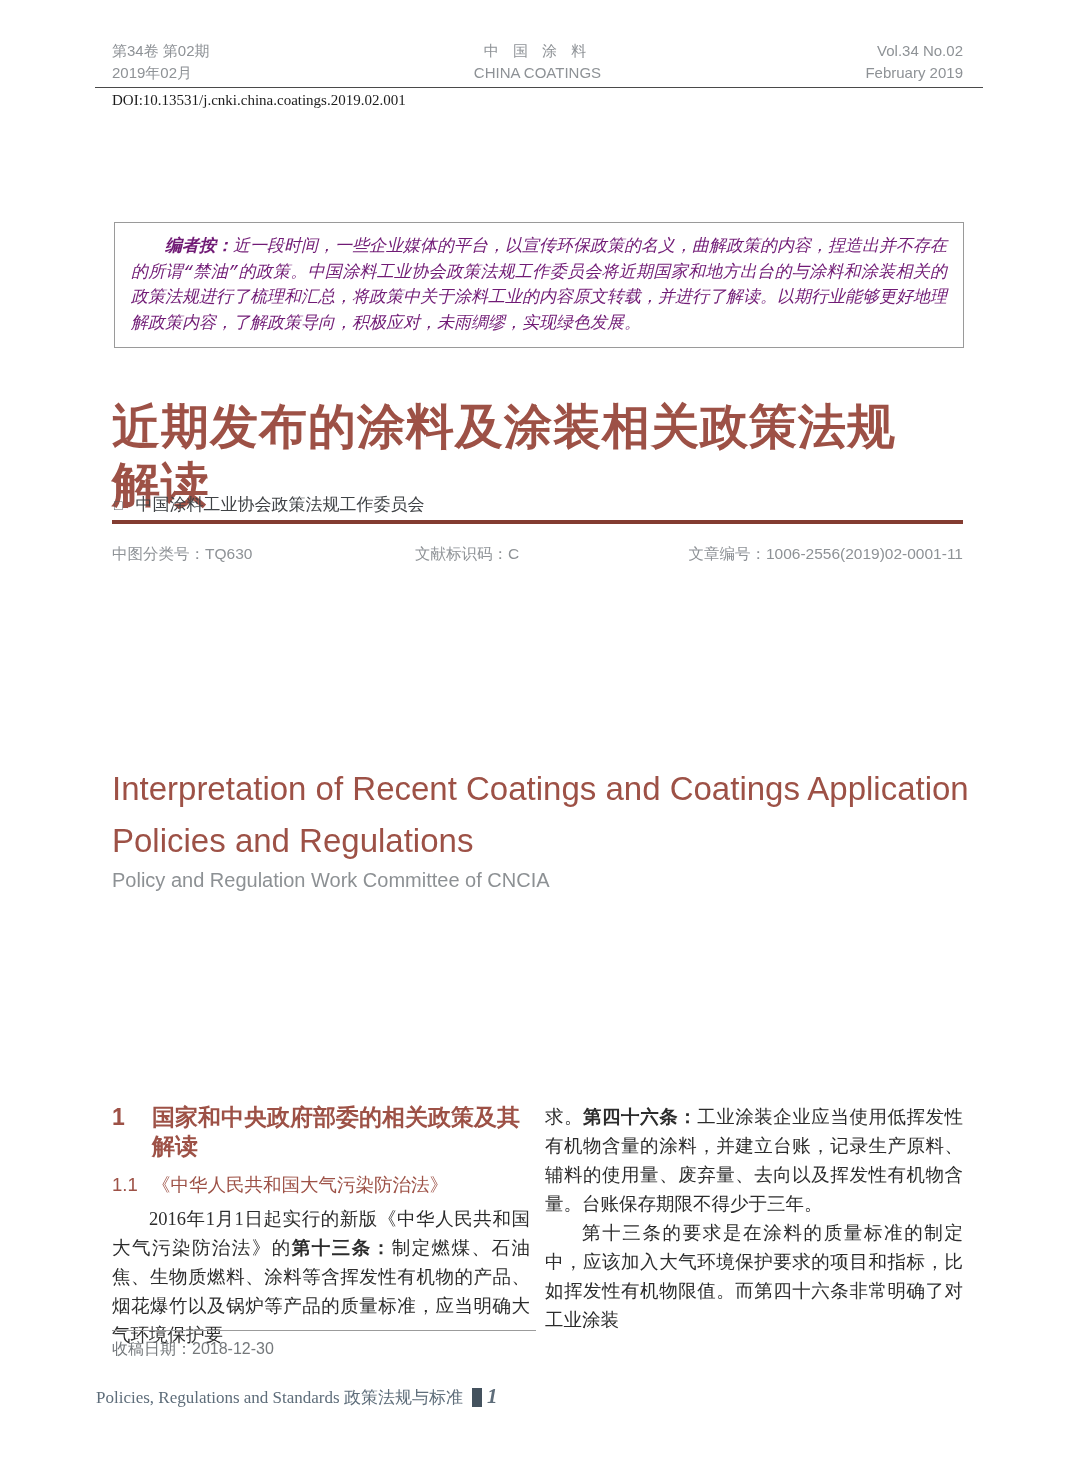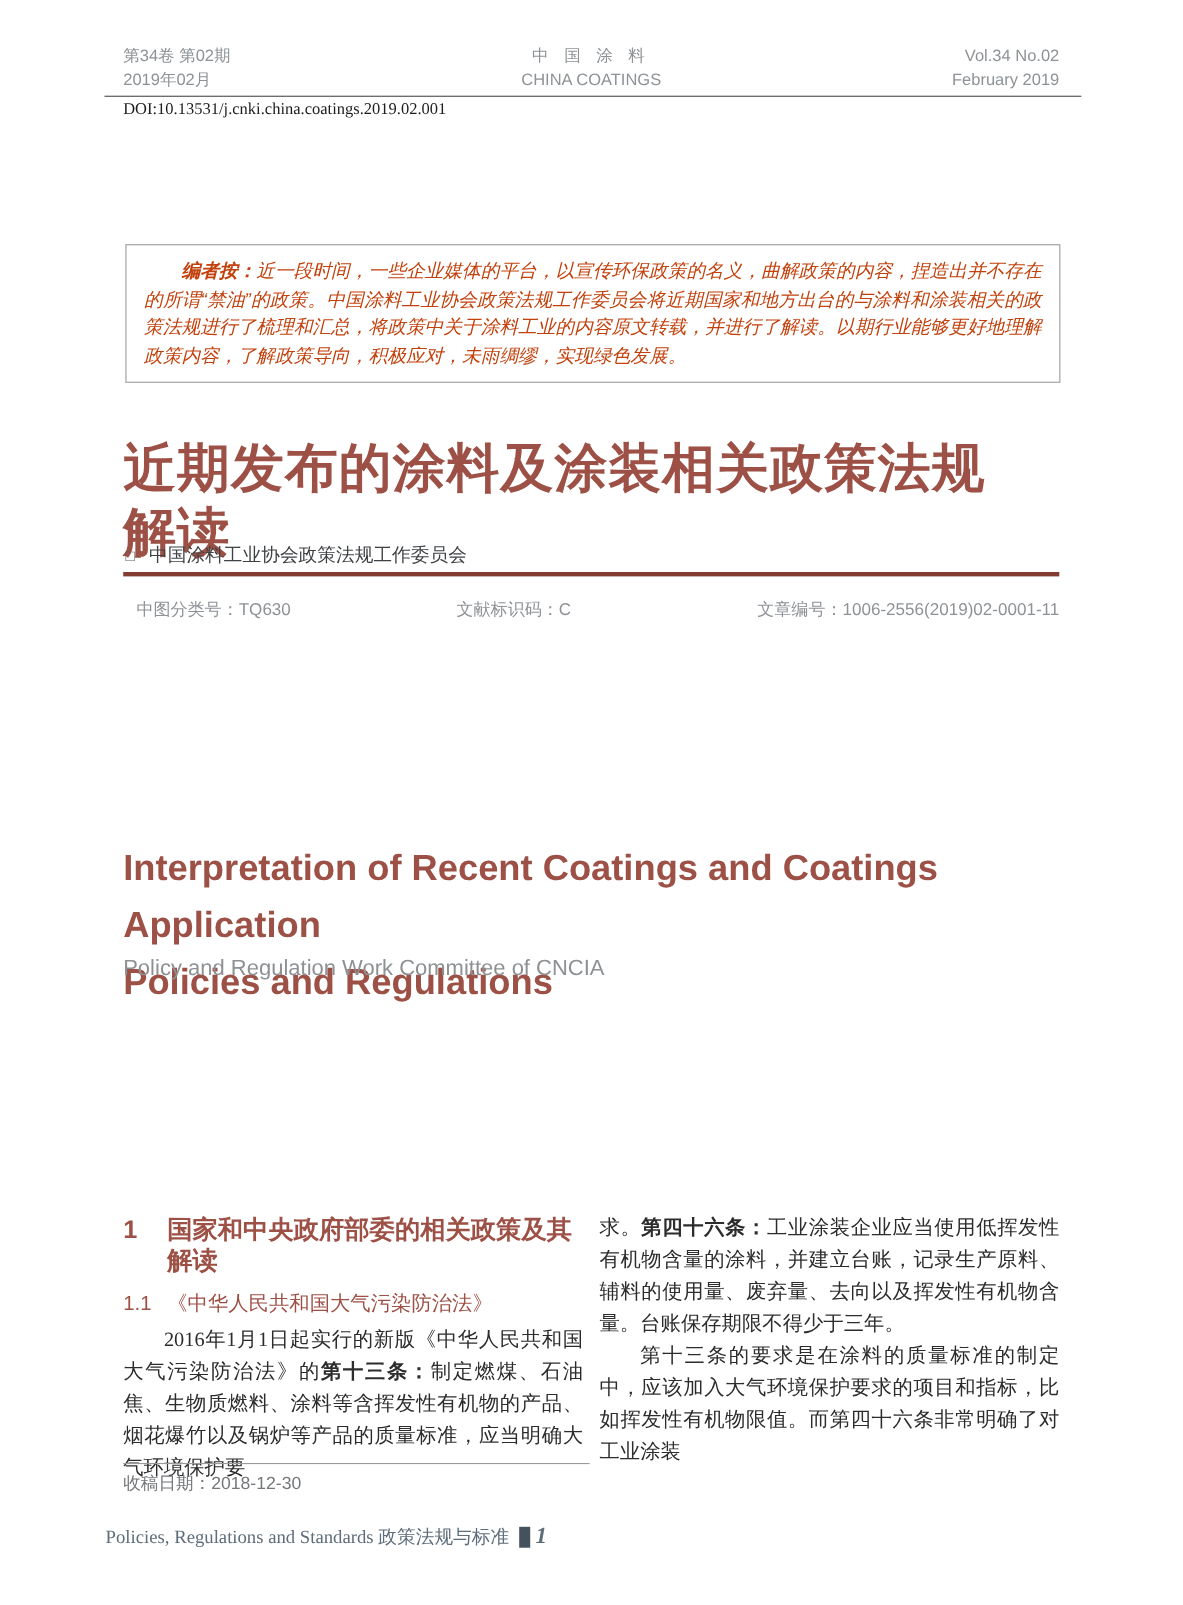--- a/index.html
+++ b/index.html
@@ -18,36 +18,36 @@
   
   .jheader{position:absolute;top:40px;left:112px;width:851px;display:flex;justify-content:space-between;color:var(--gray);font-size:15px;line-height:22px;}
   .jheader .c{text-align:center;}
   .jheader .r{text-align:right;}
   .jtitle-zh{letter-spacing:5px;}
   .header-rule{position:absolute;top:87px;left:95px;width:888px;height:1px;background:#4a4a4a;}
   .doi-line{position:absolute;top:92px;left:112px;font-family:"Liberation Serif",serif;font-size:15px;color:#1c1c1c;}
   
   .editor-box{position:absolute;top:222px;left:114px;width:816px;border:1px solid #9a9a9a;padding:11px 16px;}
   .editor-text{
-    color:#c2410c;font-size:17px;line-height:25.5px;text-align:justify;text-indent:2em;
-    font-family:Liberation Sans, sans-serif;font-style:italic;margin:0;
+    color:#701a75;font-size:17px;line-height:25.5px;text-align:justify;text-indent:2em;
+    font-family:Liberation Mono, monospace;font-style:italic;margin:0;
   }
   .editor-label{font-weight:bold;}
   
   .title-zh{position:absolute;top:350px;left:112px;width:880px;color:var(--accent);font-size:48px;font-weight:bold;line-height:58px;letter-spacing:1px;margin-top:48px;}
   .author-row{position:absolute;top:493px;left:114px;display:flex;align-items:center;gap:13px;font-size:17px;color:#3f4245;}
   .author-bullet{font-size:14px;color:#5a5d60;line-height:1;}
   .author-rule{position:absolute;top:520px;left:112px;width:851px;height:4px;background:var(--rule);}
   
   .meta-row{position:absolute;top:544px;left:112px;width:851px;height:20px;font-size:15.5px;color:var(--gray);}
-  .meta-clc{position:absolute;left:12px;}
+  .meta-clc{position:absolute;left:0;}
   .meta-doc{position:absolute;left:303px;}
   .meta-id{position:absolute;right:0;}
   
-  .title-en{position:absolute;top:763px;left:112px;width:870px;color:var(--accent);font-size:33px;font-weight:bold;line-height:52px;}
+  .title-en{position:absolute;top:763px;left:112px;width:870px;color:var(--accent);font-size:33px;font-weight:normal;line-height:52px;}
   .author-en{position:absolute;top:869px;left:112px;font-size:20px;color:#8d9194;}
   
   .columns{position:absolute;top:1103px;left:112px;width:851px;display:flex;gap:15px;}
   .col{width:418px;}
   .h1{display:flex;color:var(--accent);font-weight:bold;font-size:23px;line-height:29px;margin:0;}
   .h1-num{width:40px;flex-shrink:0;}
   .h2{display:flex;color:var(--accent);font-weight:normal;font-size:18.5px;line-height:24px;margin:12px 0 0 0;}
   .h2-num{width:40px;flex-shrink:0;}
   .body-p{font-family:"Liberation Serif",serif;font-size:18.5px;line-height:29px;color:var(--ink);text-align:justify;margin:0;}
   .mt8{margin-top:8px;}

